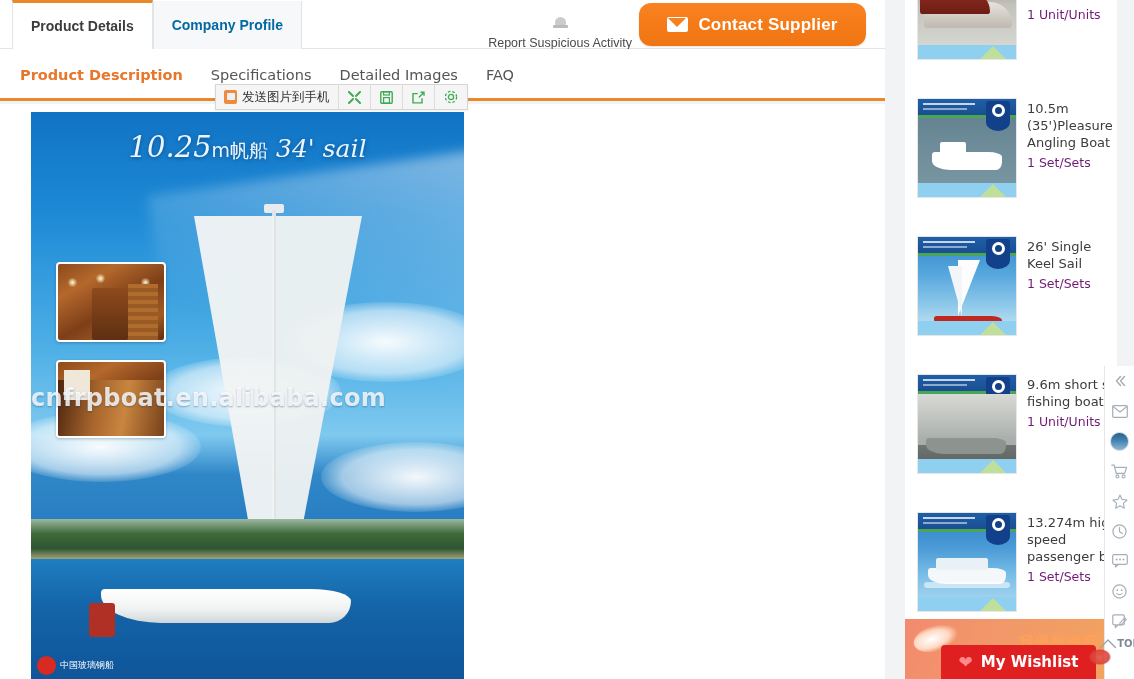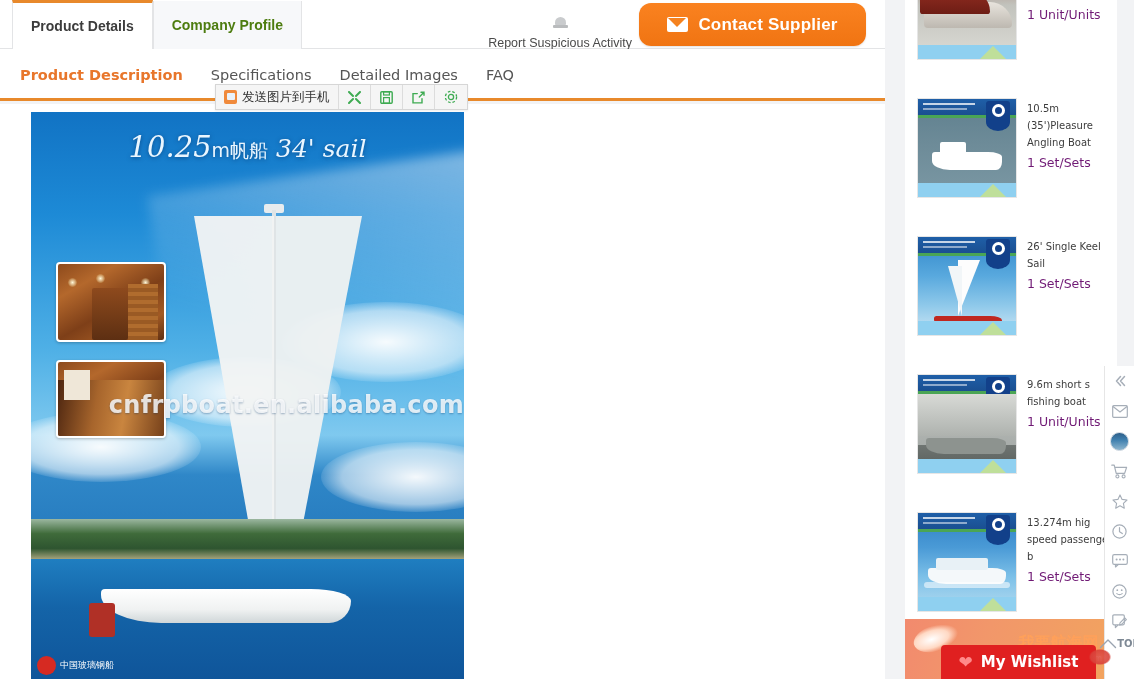--- a/index.html
+++ b/index.html
@@ -12,21 +12,21 @@
   #root { position: relative; width: 1134px; height: 679px; background: #f2f3f5; }
 
   
   .topbar {
     position: absolute; left: 0; top: 0; width: 885px; height: 49px;
     background: #ffffff; border-bottom: 1px solid #e3e4e6;
   }
   .tabstrip { position: absolute; left: 12px; top: 0; display: flex; align-items: flex-end; height: 49px; }
   .tab {
     height: 48px; padding: 0 18px; display: flex; align-items: center;
-    font-size: 14px; font-weight: bold; color: #4d7c0f; cursor: pointer;
+    font-size: 14px; font-weight: bold; color: #0369a1; cursor: pointer;
     border-left: 1px solid #e3e4e6; border-right: 1px solid #e3e4e6;
     position: relative; background: #f7f8fa; white-space: nowrap;
   }
   .tab.active { background: #ffffff; color: #3c3c3c; border-top: 3px solid #e8892b; height: 49px; }
   .tab.active::after {
     content: ""; position: absolute; left: 0; right: 0; bottom: -1px; height: 2px; background: #ffffff;
   }
   .report {
     position: absolute; right: 253px; top: 16px; display: flex; align-items: center;
     gap: 6px; font-size: 12.5px; color: #4a4a4a; cursor: pointer; white-space: nowrap; flex-direction: column;
@@ -131,21 +131,21 @@
   .shore {
     position: absolute; left: 0; right: 0; bottom: 118px; height: 42px;
     background: linear-gradient(180deg,#9bb7a0 0%, #3f6b3a 35%, #2e5530 70%, #b9b089 100%);
   }
   .hull {
     position: absolute; left: 70px; bottom: 56px; width: 250px; height: 34px;
     background: linear-gradient(180deg,#ffffff 0%, #f0f2f2 60%, #cfd6d8 100%);
     border-radius: 4px 40px 22px 60px / 4px 12px 22px 28px;
   }
   .wm {
-    position: absolute; left: 0; right: 0; top: 279px; text-align: right;
+    position: absolute; left: 0; right: 0; top: 272px; text-align: left;
     font-size: 24px; font-weight: bold; color: rgba(255,255,255,.82);
     font-family: "DejaVu Sans", sans-serif; letter-spacing: .3px;
     text-shadow: 0 1px 2px rgba(0,50,100,.35); white-space: nowrap;
   }
   .logo-badge {
     position: absolute; left: 6px; bottom: 4px; display: flex; align-items: center; gap: 4px;
   }
   .logo-badge .dot { width: 19px; height: 19px; border-radius: 50%; background: #d62a22; }
   .logo-badge .tx { font-size: 9px; color: #fff; font-family: "DejaVu Sans", sans-serif; }
 
@@ -171,21 +171,21 @@
   }
   .thumb .badge .ring { width: 13px; height: 13px; border-radius: 50%; border: 3px solid #ffffff; }
   .thumb .body { position: absolute; left: 0; right: 0; top: 19px; bottom: 0; }
   .thumb .footer { position: absolute; left: 0; right: 0; bottom: 0; height: 14px; background: #8fd0f0; }
   .thumb .footer::after {
     content: ""; position: absolute; right: 10px; bottom: 0; width: 0; height: 0;
     border-left: 13px solid transparent; border-right: 13px solid transparent; border-bottom: 13px solid #bfdf9a;
   }
   .pinfo { flex: 1; min-width: 0; padding-top: 2px; overflow: hidden; }
   .pname {
-    font-size: 10px; color: #3c3c3c; line-height: 17px; cursor: pointer;
+    font-size: 13px; color: #3c3c3c; line-height: 17px; cursor: pointer;
     font-family: "DejaVu Sans", sans-serif; white-space: nowrap;
   }
   .punit { font-size: 12.5px; color: #701a75; line-height: 18px; margin-top: 3px; font-family: "DejaVu Sans", sans-serif; white-space: nowrap; }
 
   
   .sea-a { position: absolute; inset: 0; background: linear-gradient(180deg,#5e7f8e 0%, #6d8b98 45%, #7b98a4 100%); }
   .sea-b { position: absolute; inset: 0; background: linear-gradient(180deg,#2f86c8 0%, #59a9de 40%, #8fc9ea 70%, #cfe7f5 100%); }
   .sea-c { position: absolute; inset: 0; background: linear-gradient(180deg,#8a8f8d 0%, #b7bbb8 40%, #9aa09d 100%); }
   .sea-d { position: absolute; inset: 0; background: linear-gradient(180deg,#2d7fc4 0%, #4a9ad6 35%, #7cc0e8 65%, #b5dcf0 100%); }
   .sea-e { position: absolute; inset: 0; background: linear-gradient(180deg,#9b6354 0%, #c2c3bd 45%, #dcdcd6 100%); }

